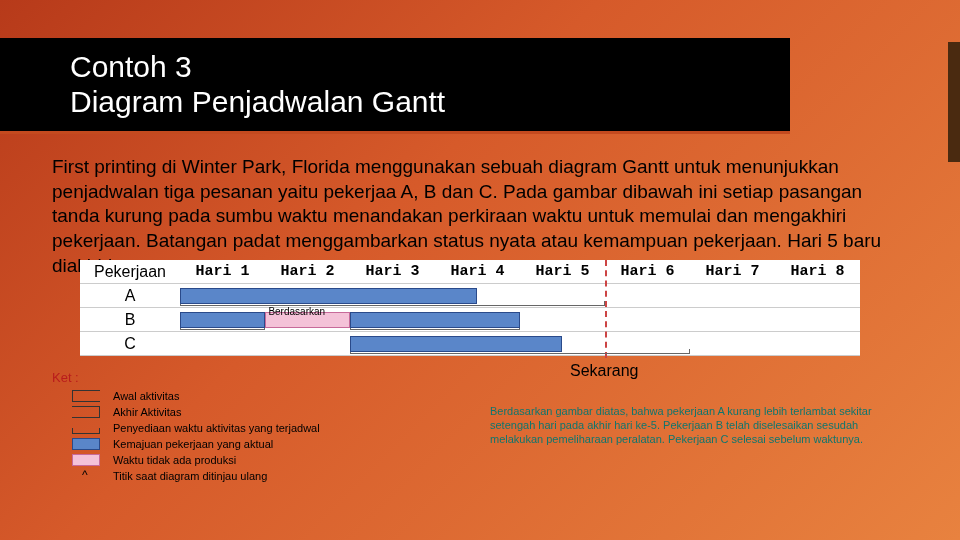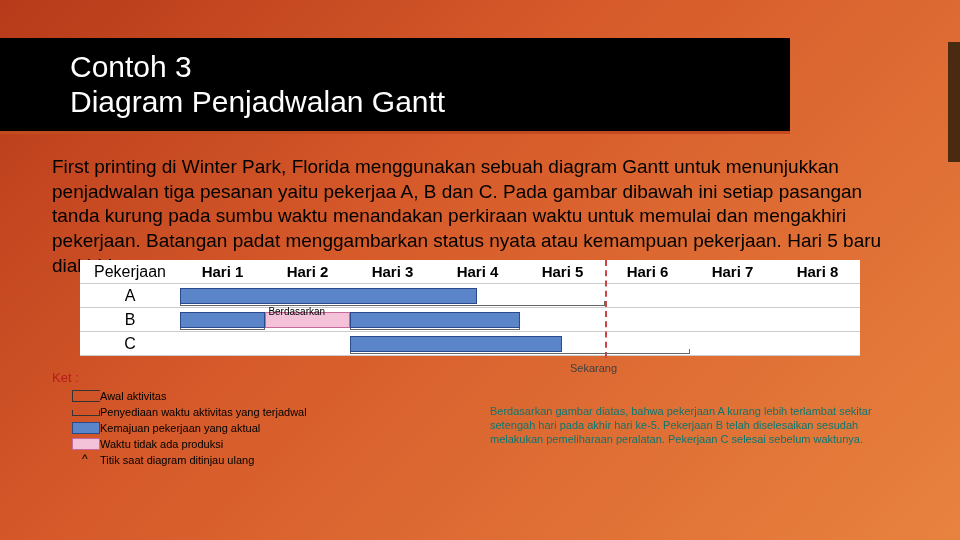--- a/index.html
+++ b/index.html
@@ -18,34 +18,34 @@
   .body-text {
     position: absolute; top: 155px; left: 52px; right: 52px;
     color: #000; font-size: 19px; line-height: 1.3;
   }
   .gantt-wrap {
     position: absolute; top: 260px; left: 62px; width: 780px;
     background: #fff;
     margin-left: 18px;
   }
   .gantt-row { display: flex; height: 24px; border-bottom: 1px solid #ccc; }
-  .gantt-header .cell { font-weight: 600; font-size: 15px; display:flex; align-items:center; justify-content:center; }
+  .gantt-header .cell { font-weight: 600; font-size: 15px; display:flex; align-items:center; justify-content:center;font-family:Liberation Mono, monospace; }
   .gantt-row .label { width: 100px; font-size: 16px; display:flex; align-items:center; justify-content:center; font-weight:500;}
   .gantt-row .track { flex:1; position: relative; }
   .cell { flex:1; }
   .bar { position:absolute; top:4px; height:16px; }
   .bar-blue { background:#5a86c9; border:1px solid #2a4a8a; }
   .bar-pink { background:#f4c2d8; border:1px solid #c76a9a; }
   .maint-label { position:absolute; font-size:10px; top:-2px; }
   .bracket { position:absolute; border-left:1px solid #666; border-right:1px solid #666; border-bottom:1px solid #666; height:5px; bottom:1px; }
   .now-line { position:absolute; border-left:2px dashed #c44; top:0; height:98px; }
-  .now-label { position:absolute; color:#404040; font-size:11px; }
+  .now-label { position:absolute; color:#000000; font-size:16px; }
   .ket { position:absolute; top:370px; left:52px; color:#b91c1c; font-size:13px; }
   .legend { position:absolute; top:390px; left:72px; color:#000; font-size:11px; }
-  .legend-row { display:flex; align-items:flex-start; margin-bottom:4px; gap:0;}
+  .legend-row { display:flex; align-items:flex-end; margin-bottom:4px; gap:13px;}
   .legend-swatch { width:28px; height:12px; flex-shrink:0; position:relative;}
   .sw-open-left { border-left:1px solid #333; border-top:1px solid #333; border-bottom:1px solid #333;}
   .sw-open-right { border-right:1px solid #333; border-top:1px solid #333; border-bottom:1px solid #333;}
   .sw-bracket { border-left:1px solid #333; border-right:1px solid #333; border-bottom:1px solid #333; height:6px; margin-top:4px;}
   .sw-blue { background:#5a86c9; border:1px solid #2a4a8a;}
   .sw-pink { background:#f4c2d8; border:1px solid #c76a9a;}
   .sw-caret::after { content:"^"; position:absolute; left:10px; top:-2px; font-size:12px;}
   .conclusion {
     position:absolute; top:405px; left:490px; width:400px;
     color:#0f766e; font-size:11px; line-height:1.25;
@@ -108,20 +108,24 @@
 <div class="now-label" style="top:362px;left:570px">Sekarang</div>
 
 <div class="ket">Ket :</div>
 
 <div class="legend">
   <div class="legend-row">
     <div class="legend-swatch sw-open-left"></div>
     <span>Awal aktivitas</span>
   </div>
   <div class="legend-row">
+    <div class="legend-swatch sw-open-right"></div>
+    <span>Akhir Aktivitas</span>
+  </div>
+  <div class="legend-row">
     <div class="legend-swatch sw-bracket"></div>
     <span>Penyediaan waktu aktivitas yang terjadwal</span>
   </div>
   <div class="legend-row">
     <div class="legend-swatch sw-blue"></div>
     <span>Kemajuan pekerjaan yang aktual</span>
   </div>
   <div class="legend-row">
     <div class="legend-swatch sw-pink"></div>
     <span>Waktu tidak ada produksi</span>

